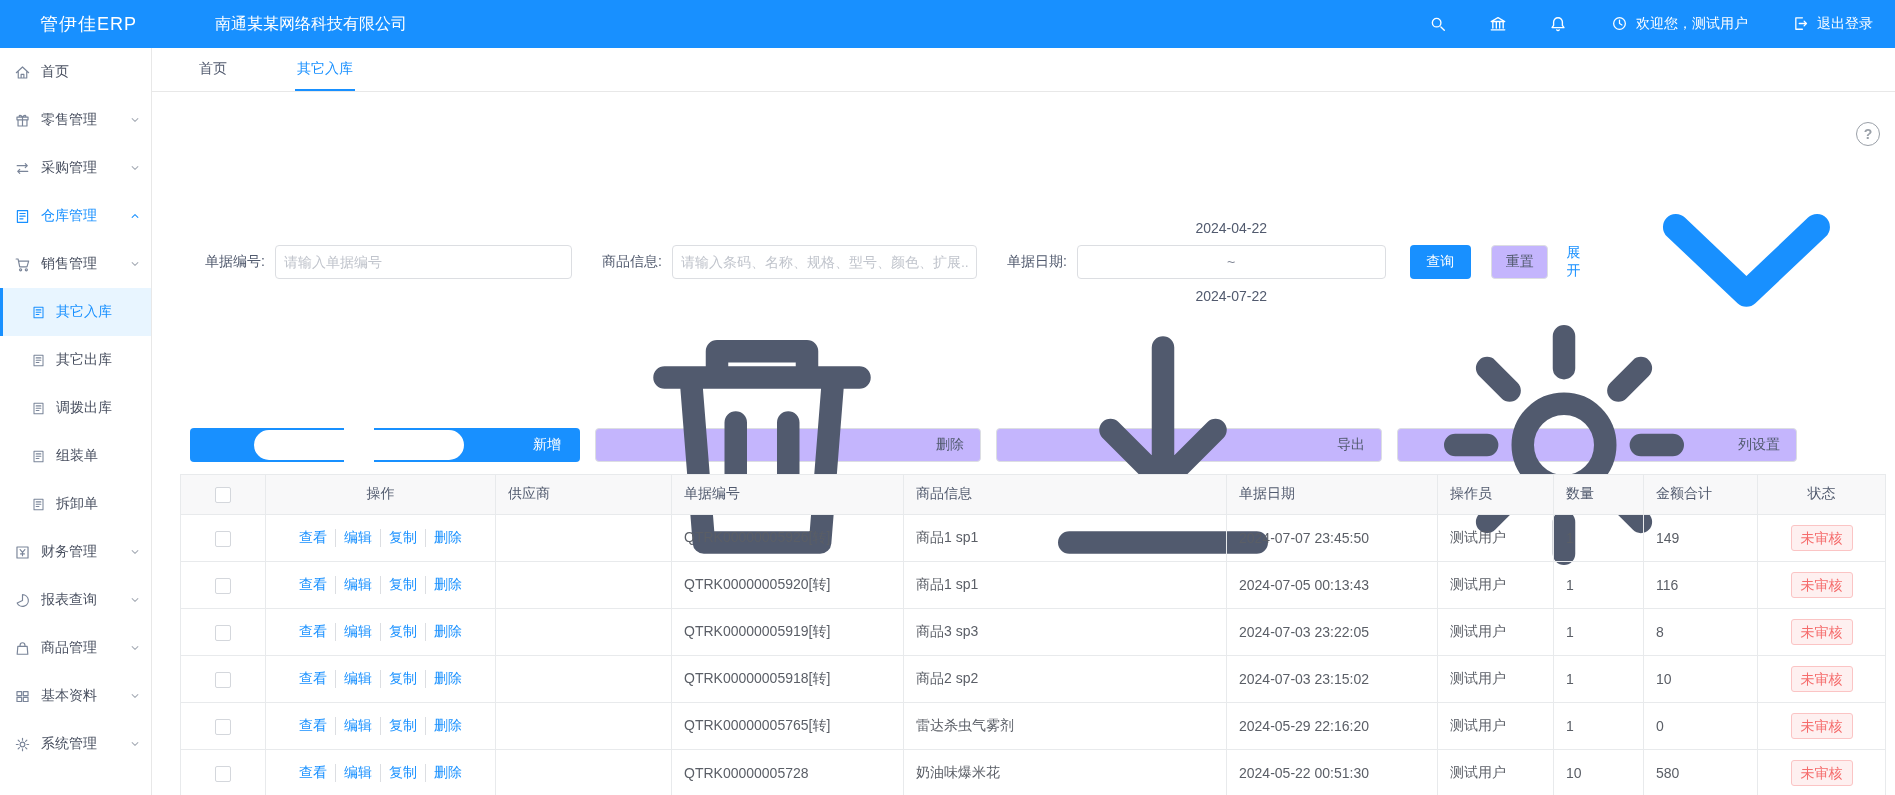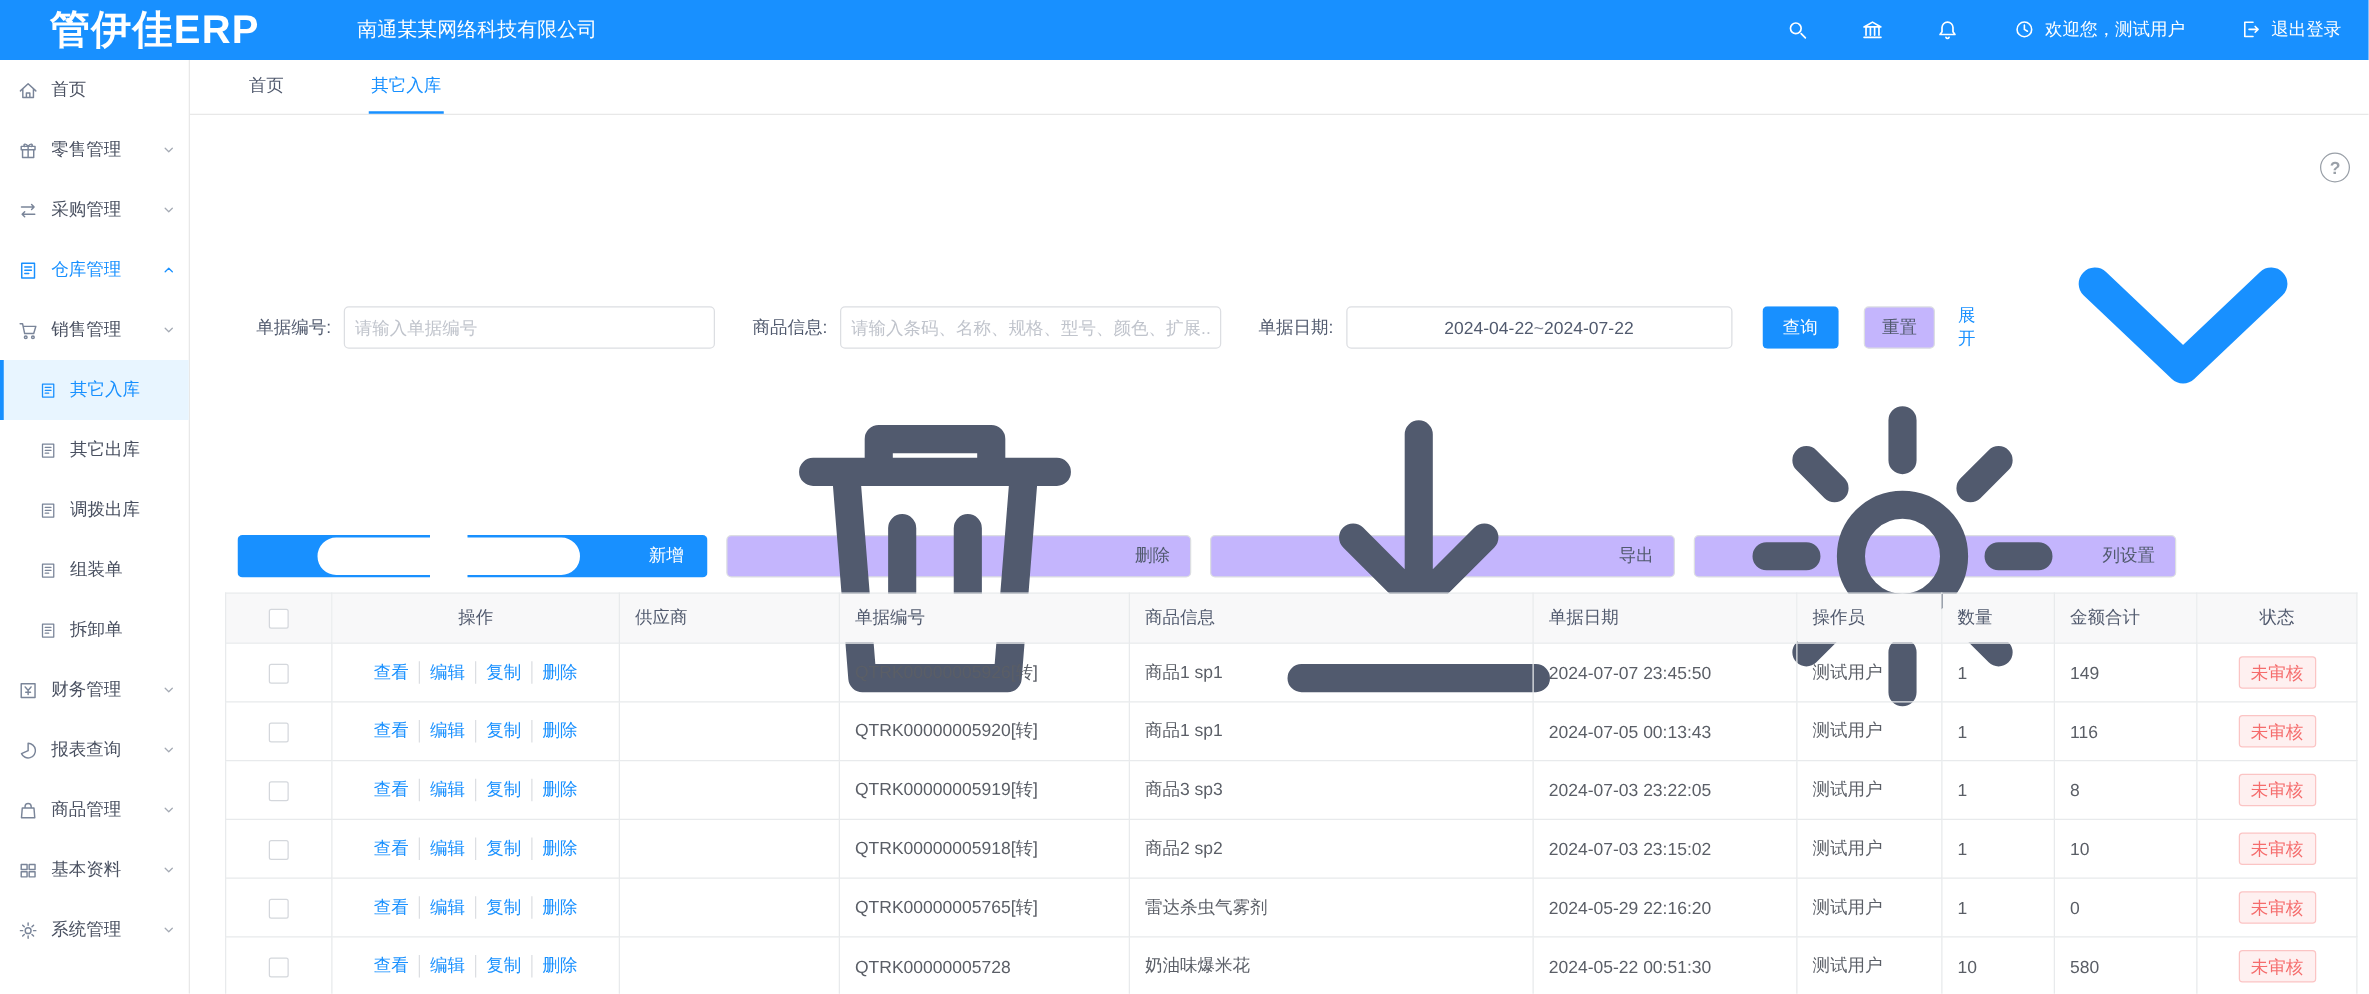--- a/index.html
+++ b/index.html
@@ -3,21 +3,21 @@
 <meta charset="utf-8">
 <style>
   * { margin:0; padding:0; box-sizing:border-box; }
   html,body { width:1895px; height:795px; overflow:hidden; background:#fff;
     font-family:"Liberation Sans","DejaVu Sans",sans-serif; }
   .app { width:1895px; height:795px; display:flex; flex-direction:column; }
 
   
   .header { height:48px; background:var(--header-bg,#1890ff); display:flex; align-items:center;
     padding:0 22px 0 40px; color:#fff; flex:0 0 auto; }
-  .logo { font-size:32px; font-weight:bold; letter-spacing:1px; }
+  .logo { font-size:18px; font-weight:normal; letter-spacing:1px; }
   .company { font-size:16px; margin-left:78px; }
   .header-right { margin-left:auto; display:flex; align-items:center; }
   .h-icon { width:18px; height:18px; margin-left:42px; cursor:pointer; display:inline-flex; }
   .h-icon svg { width:18px; height:18px; stroke:#fff; fill:none; stroke-width:1.2;
     stroke-linecap:round; stroke-linejoin:round; }
   .h-group { display:flex; align-items:flex-start; margin-left:44px; font-size:14px; cursor:pointer; }
   .h-group .h-icon { margin-left:0; margin-right:8px; width:17px; height:17px; }
   .h-group .h-icon svg { width:17px; height:17px; }
 
   .body-wrap { flex:1; display:flex; min-height:0; }
@@ -50,36 +50,36 @@
   .tab.active { color:var(--primary,#1890ff); border-bottom-color:var(--primary,#1890ff); }
 
   .filter-bar { display:flex; align-items:center; padding:20px 0 14px 53px; font-size:14px; color:#515a6e; }
   .f-label { margin-right:10px; white-space:nowrap; }
   .f-input { height:34px; border:1px solid #dcdee2; border-radius:4px; padding:0 8px; font-size:14px;
     color:#515a6e; outline:none; font-family:inherit; }
   .f-input::placeholder { color:#c0c4cc; }
   .inp-bill { width:300px; margin-right:30px; }
   .inp-prod { width:308px; margin-right:30px; }
   .date-box { width:312px; height:34px; border:1px solid #dcdee2; border-radius:4px; display:flex;
-    align-items:center; justify-content:center; color:#515a6e; cursor:pointer; }
+    align-items:center; justify-content:center; gap:18px; color:#515a6e; cursor:pointer;flex-direction:column; }
   .date-box .tilde { color:#808695; }
   .btn { height:34px; border-radius:4px; border:1px solid transparent; font-size:14px; cursor:pointer;
     display:inline-flex; align-items:center; justify-content:center; font-family:inherit; background:#c4b5fd; }
   .btn svg { stroke:currentColor; fill:none; stroke-linecap:round; stroke-linejoin:round; }
   .btn-primary { background:var(--primary,#1890ff); color:#fff; }
   .btn-plain { border-color:#dcdee2; color:#515a6e; }
   .btn-search { width:62px; margin-left:24px; }
   .btn-reset { width:58px; margin-left:20px; }
   .expand-link { color:var(--primary,#1890ff); margin-left:18px; display:inline-flex; align-items:center;
     gap:4px; cursor:pointer; }
   .expand-link svg { width:12px; height:12px; stroke:currentColor; fill:none; stroke-width:1.4;
     stroke-linecap:round; stroke-linejoin:round; }
 
   .toolbar { display:flex; align-items:center; padding:2px 0 12px 38px; }
-  .tb-btn { padding:0 16px; gap:10px; }
+  .tb-btn { padding:0 16px; gap:24px; }
   .tb-btn svg { width:14px; height:14px; stroke-width:1.2; }
   .btn-add { padding:0 18px; }
   .btn-add svg { stroke-width:1.6; }
   .toolbar .tb-btn + .tb-btn { margin-left:15px; }
 
   .help-btn { position:absolute; right:15px; top:74px; width:24px; height:24px; border-radius:50%;
     border:1.5px solid #9aa0a8; color:#9aa0a8; display:flex; align-items:center; justify-content:center;
     font-size:14px; font-weight:bold; cursor:pointer; }
 
   

